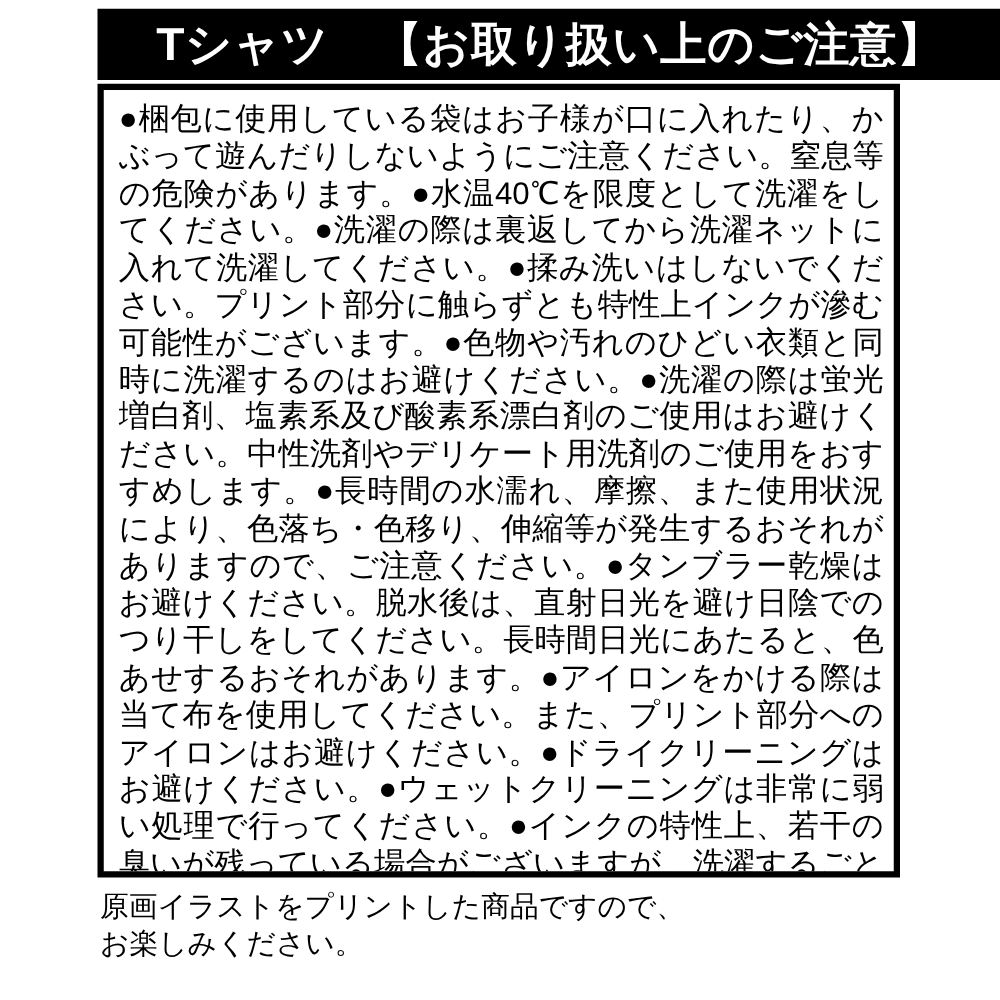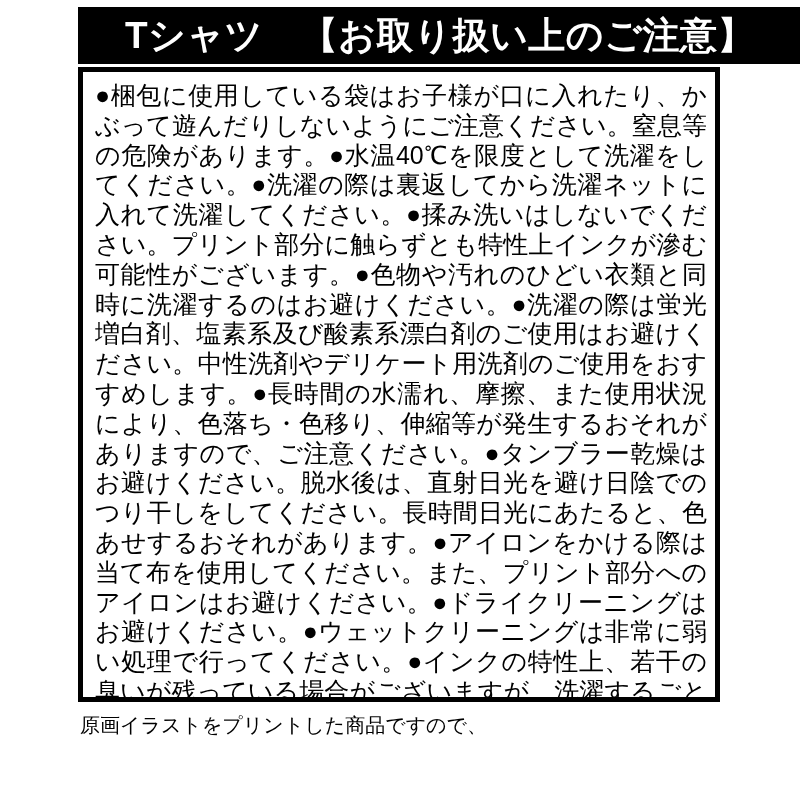--- a/index.html
+++ b/index.html
@@ -63,36 +63,37 @@
     letter-spacing: 0px;
     word-break: normal;
   }
   .footer-note {
     position: absolute;
     left: 80px;
     top: 711px;
     width: 700px;
   }
   .footer-line {
-    font-size: 20px;
+    font-size: 23px;
     line-height: 28.5px;
     font-weight: 500;
     white-space: nowrap;
   }
 </style>
 </head>
 <body>
 
 <div class="sheet">
 
   <div class="header-bar">
     <span class="header-title">Tシャツ　【お取り扱い上のご注意】</span>
   </div>
 
   <div class="care-box">
     <p class="care-text">●梱包に使用している袋はお子様が口に入れたり、かぶって遊んだりしないようにご注意ください。窒息等の危険があります。●水温40℃を限度として洗濯をしてください。●洗濯の際は裏返してから洗濯ネットに入れて洗濯してください。●揉み洗いはしないでください。プリント部分に触らずとも特性上インクが滲む可能性がございます。●色物や汚れのひどい衣類と同時に洗濯するのはお避けください。●洗濯の際は蛍光増白剤、塩素系及び酸素系漂白剤のご使用はお避けください。中性洗剤やデリケート用洗剤のご使用をおすすめします。●長時間の水濡れ、摩擦、また使用状況により、色落ち・色移り、伸縮等が発生するおそれがありますので、ご注意ください。●タンブラー乾燥はお避けください。脱水後は、直射日光を避け日陰でのつり干しをしてください。長時間日光にあたると、色あせするおそれがあります。●アイロンをかける際は当て布を使用してください。また、プリント部分へのアイロンはお避けください。●ドライクリーニングはお避けください。●ウェットクリーニングは非常に弱い処理で行ってください。●インクの特性上、若干の臭いが残っている場合がございますが、洗濯するごとに薄れてまいります。また、人体へ影響はございません。</p>
   </div>
 
   <div class="footer-note">
     <div class="footer-line">原画イラストをプリントした商品ですので、</div>
+    <div class="footer-line">お楽しみください。</div>
   </div>
 
 </div>
 
 </body></html>

